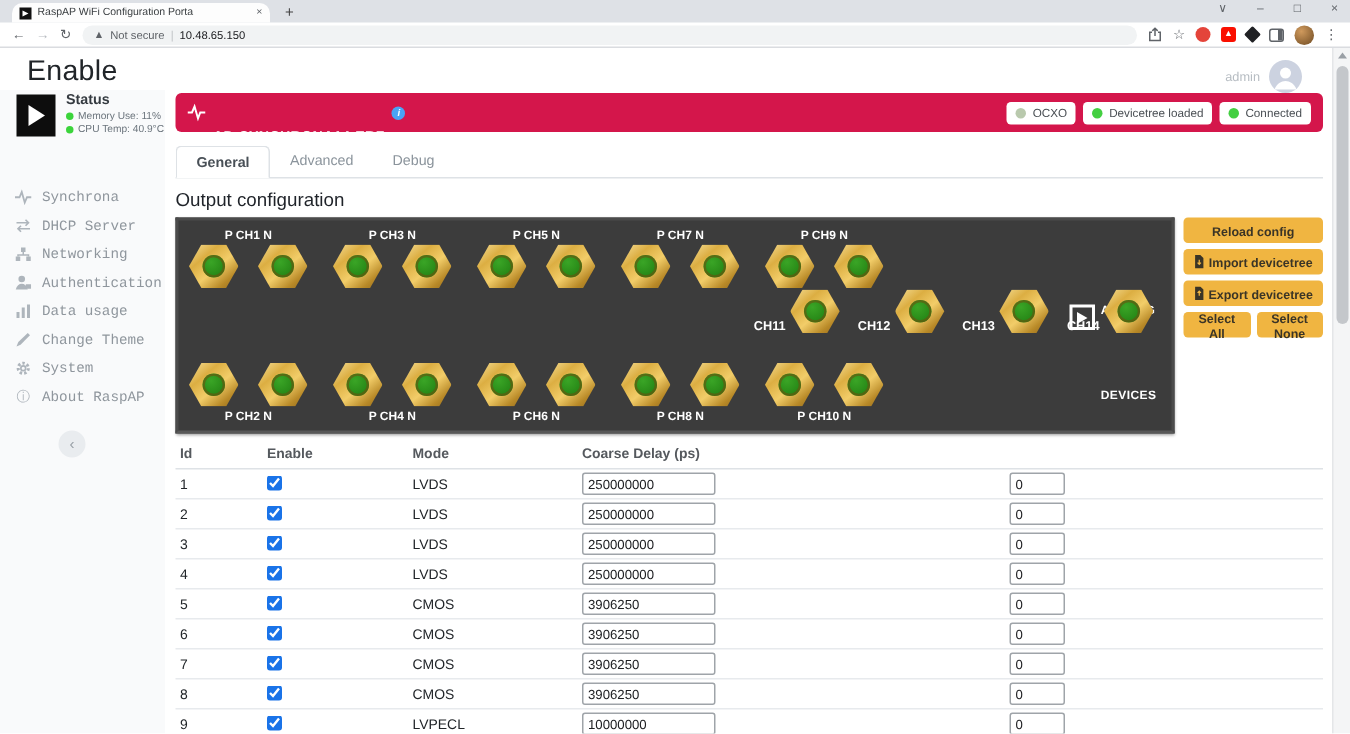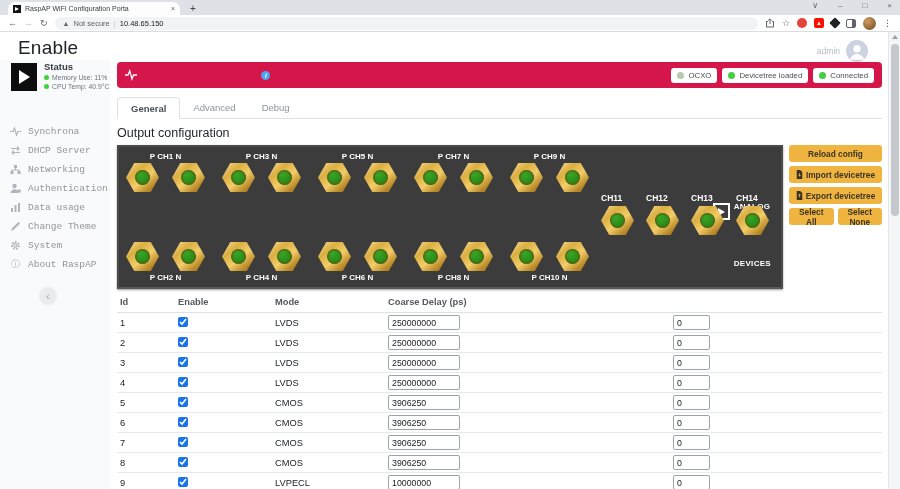--- a/index.html
+++ b/index.html
@@ -90,21 +90,21 @@
     display: flex; align-items: center; justify-content: center; }
   .hex-center { width: 15px; height: 15px; border-radius: 50%;
     background: radial-gradient(circle at 38% 32%, #3aa526, #1e7a10);
     box-shadow: inset 0 0 0 1.5px rgba(110,80,15,.6); }
   .adi-brand { position: absolute; right: 10px; top: 8px; display: flex; align-items: center; gap: 4px; }
   .adi-box { width: 17px; height: 17px; border: 2px solid #fff; display: flex; align-items: center; justify-content: center; }
   .tri-w { width: 0; height: 0; border-top: 4.5px solid transparent; border-bottom: 4.5px solid transparent; border-left: 7px solid #fff; }
   .adi-text { display: flex; flex-direction: column; }
   .adi-text span { font-size: 8px; font-weight: bold; color: #fff; line-height: 8.5px; letter-spacing: .3px; margin-top: 48px; }
   .singles { position: absolute; right: 12px; top: 46px; display: flex; gap: 12px; }
-  .single { display: flex; flex-direction: column; align-items: flex-start; gap: 3px; }
+  .single { display: flex; flex-direction: row; align-items: flex-end; gap: 3px; }
   .single-label { font-size: 8.5px; font-weight: bold; color: #fff; }
 
   .actions { width: 93px; margin-left: 6px; display: flex; flex-direction: column; gap: 4px; }
   .abtn { border: none; border-radius: 3px; background: var(--button-amber); color: #3a3426; height: 17px;
     font-size: 8.3px; font-weight: 600; font-family: inherit; display: flex; align-items: center; justify-content: center;
     gap: 3px; cursor: pointer; width: 100%; }
   .action-pair { display: flex; gap: 4px; }
   .action-pair .abtn { width: auto; flex: 1; padding: 0 4px; }
 
   
@@ -114,21 +114,21 @@
   .trow { display: flex; align-items: center; height: 20px; border-bottom: 1px solid #e7eaed; }
   .td { font-size: 9.3px; color: #212529; }
   .c1 { width: 61px; padding-left: 3px; }
   .c2 { width: 97px; }
   .c3 { width: 113px; }
   .c4 { width: 285px; }
   .c5 { flex: 1; }
   .trow input[type="checkbox"] { width: 10px; height: 10px; accent-color: var(--checkbox-blue); margin: 0; }
   .ti { border: 1px solid #9fa4a9; border-radius: 2px; height: 15px; font-size: 8.8px; padding: 0 3px;
     font-family: inherit; color: #202124; background: #fff; }
-  .ti.freq { width: 72px; }
+  .ti.freq { width: 89px; }
   .ti.delay { width: 37px; }
 
   
   .pg-scrollbar { position: absolute; right: 0; top: 0; bottom: 0; width: 12px; background: #f4f5f6; border-left: 1px solid #e4e6e8; }
   .sb-arrow { position: absolute; left: 3px; top: 3px; width: 0; height: 0;
     border-left: 3px solid transparent; border-right: 3px solid transparent; border-bottom: 4px solid #9aa0a6; }
   .sb-thumb { position: absolute; left: 1.5px; top: 12px; width: 8px; height: 172px; border-radius: 4px; background: #c4c7cb; }
 </style>
 </head>
 <body>

